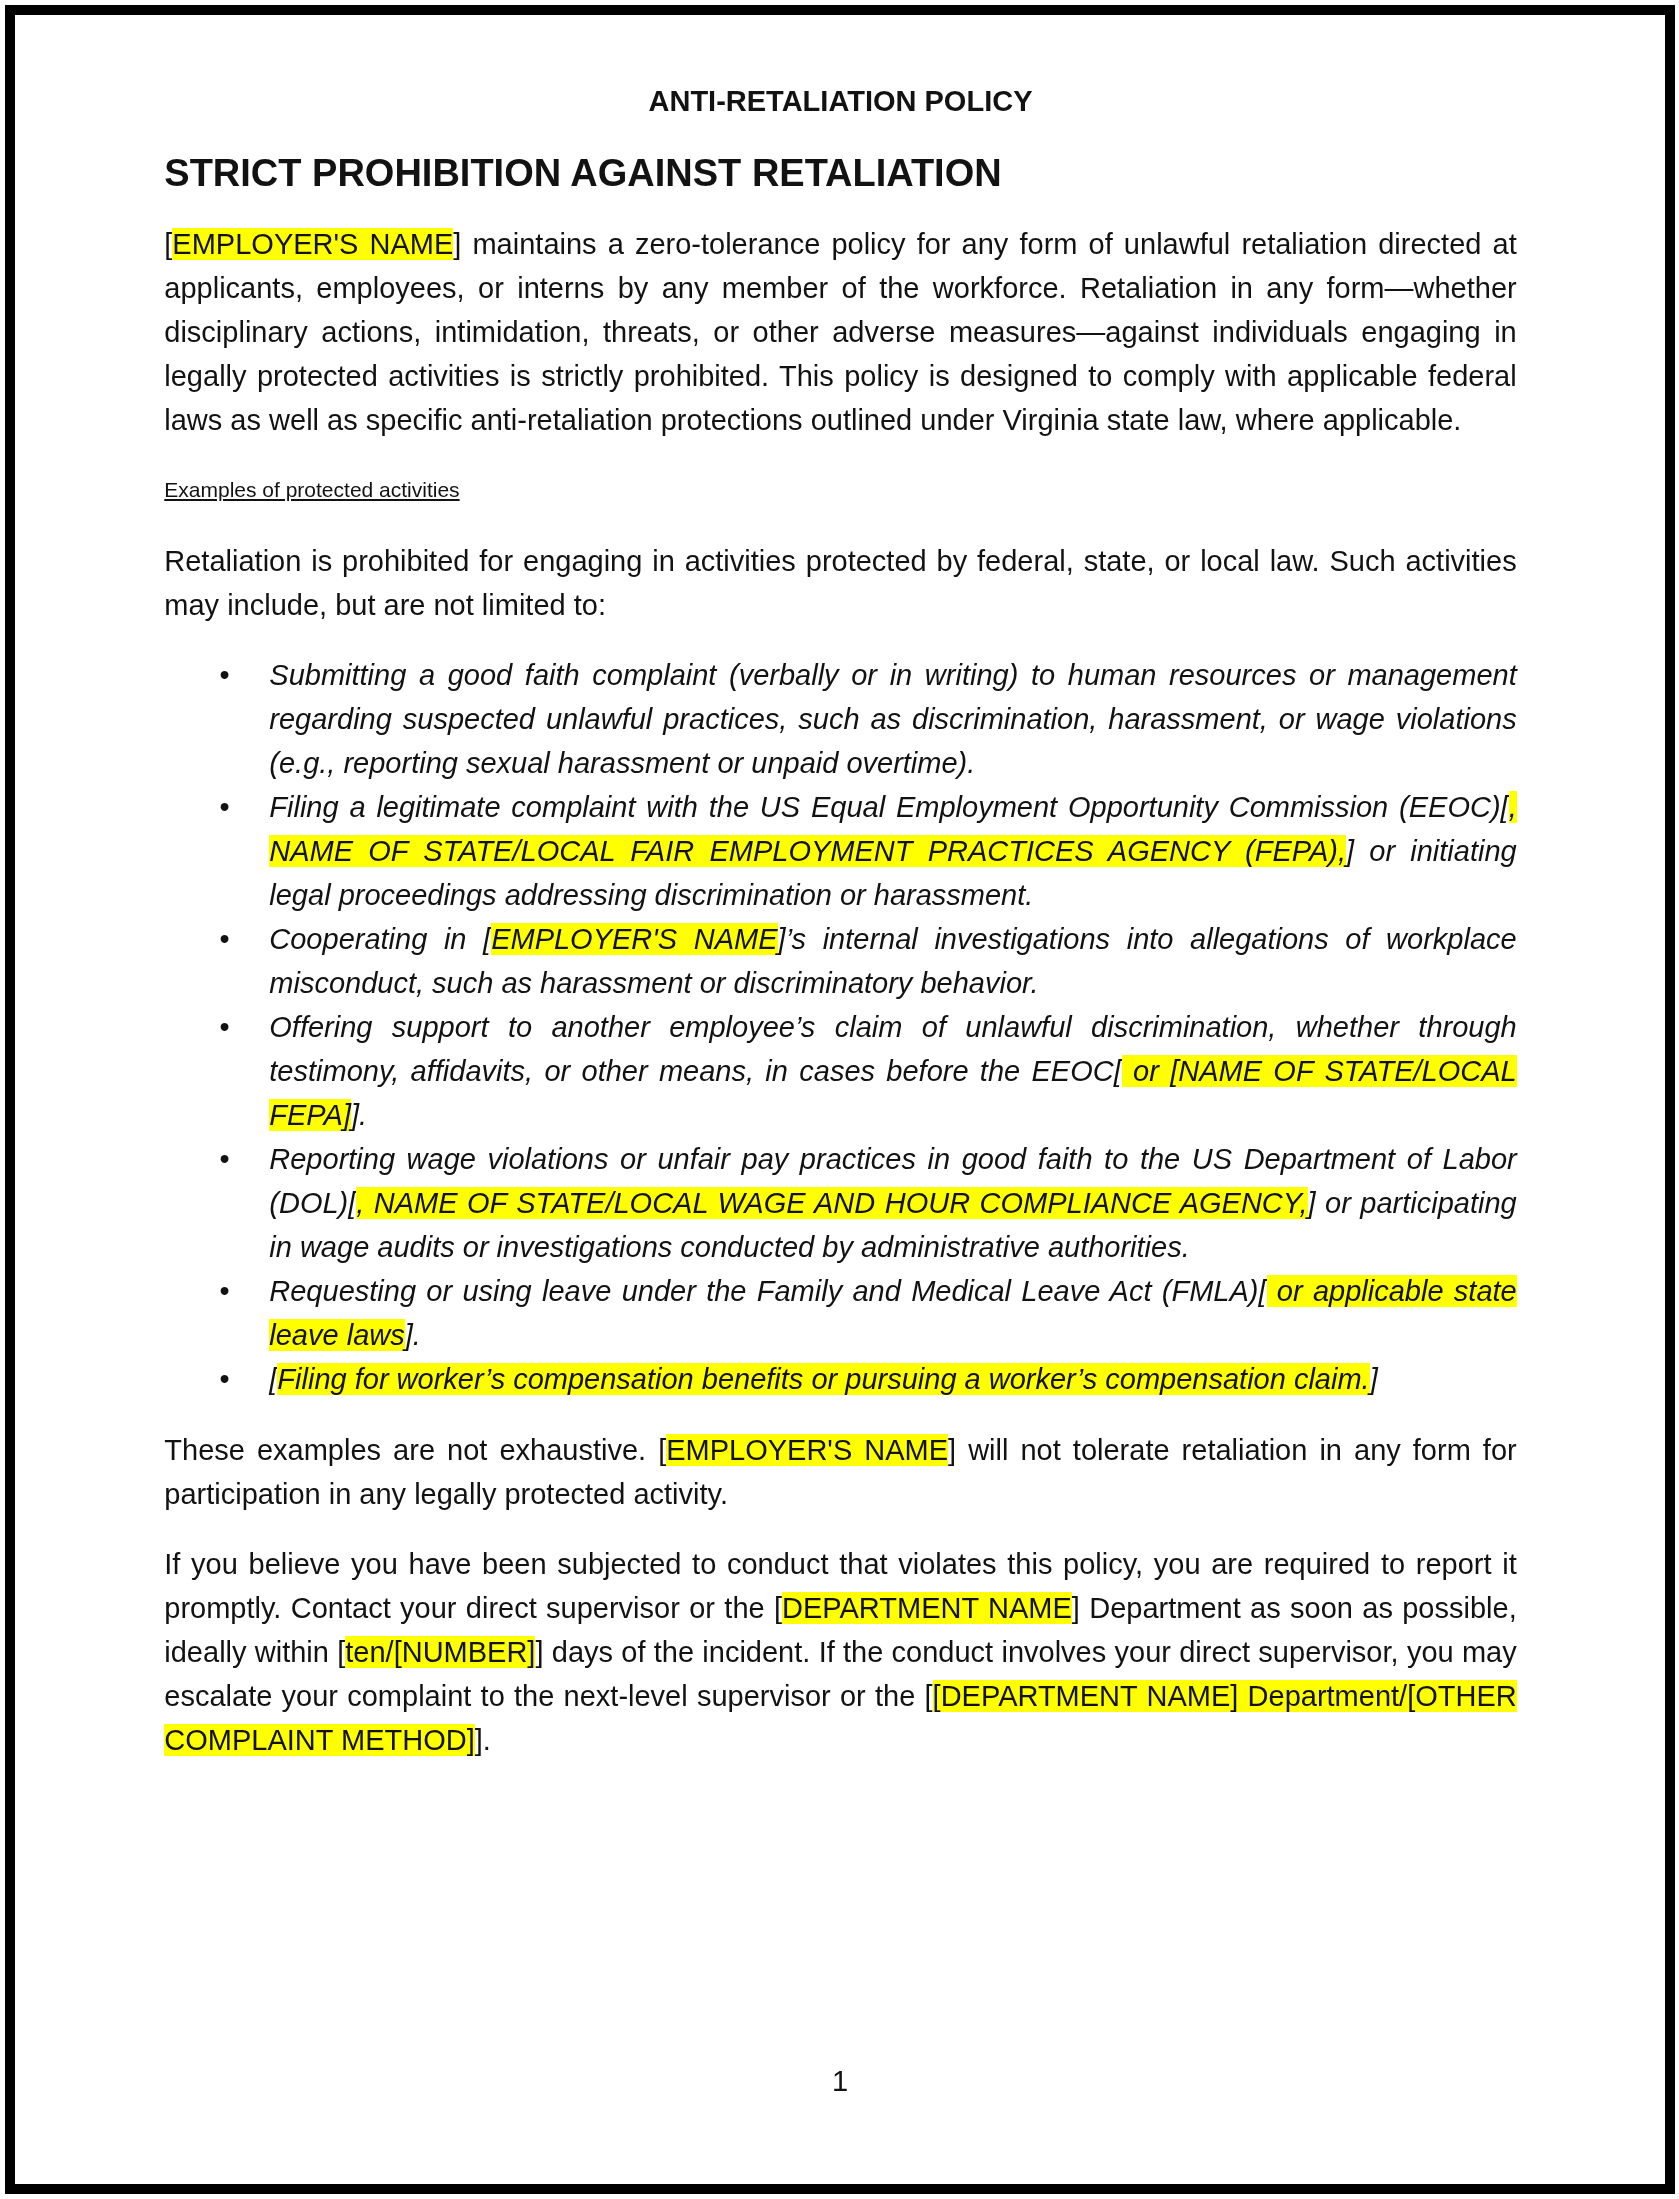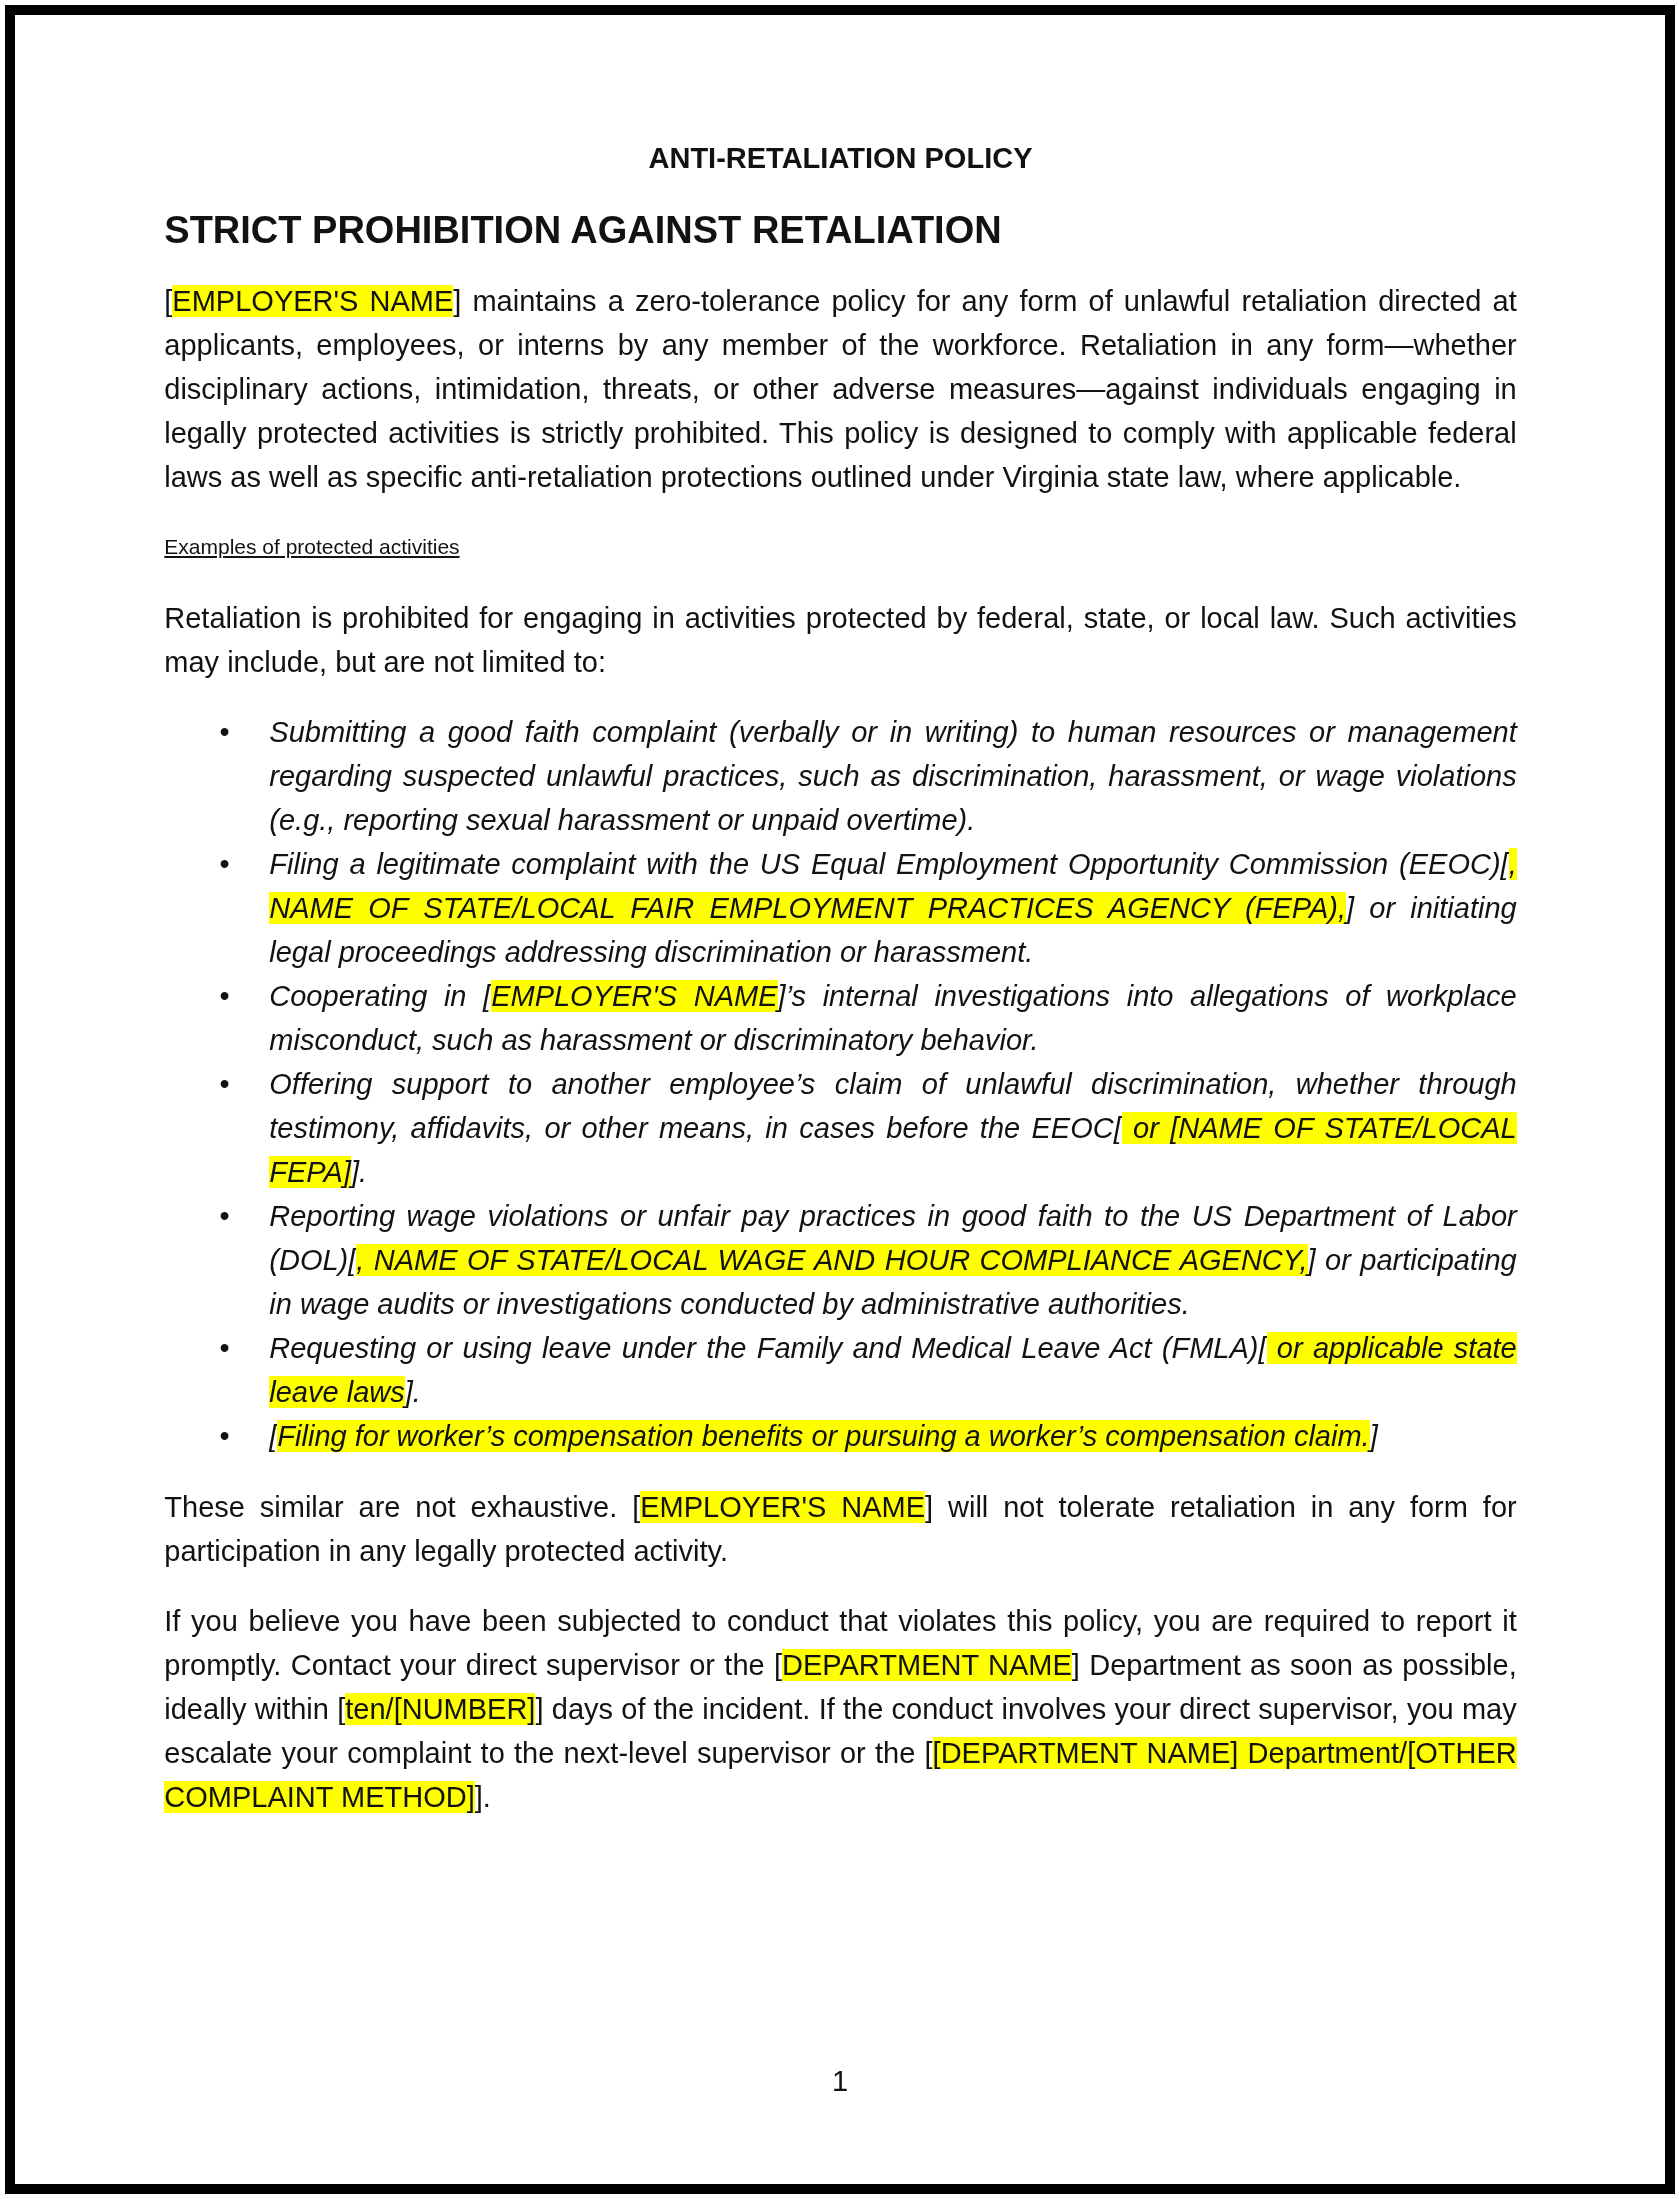--- a/index.html
+++ b/index.html
@@ -18,22 +18,21 @@
     top: 5.3px; left: 5.3px; right: 5.3px; bottom: 5.3px;
     border: 10.6px solid #000000;
     background: #ffffff;
     box-sizing: border-box;
     font-family: "Liberation Sans", sans-serif;
     font-size: 29px;
     line-height: 44px;
     color: #121212;
   }
   .content {
-    padding: 88px 148px 0 149px;
-    margin-top: 33px;
+    padding: 64px 148px 0 149px;
   }
   h1 {
     font-size: 29px;
     font-weight: bold;
     text-align: center;
     margin: 0 0 28px 0;
   }
   h2 {
     font-size: 38px;
     font-weight: bold;
@@ -96,21 +95,21 @@
     <ul class="bullets">
       <li><span>Submitting a good faith complaint (verbally or in writing) to human resources or management regarding suspected unlawful practices, such as discrimination, harassment, or wage violations (e.g., reporting sexual harassment or unpaid overtime).</span></li>
       <li><span>Filing a legitimate complaint with the US Equal Employment Opportunity Commission (EEOC)[</span><span class="hl">, NAME OF STATE/LOCAL FAIR EMPLOYMENT PRACTICES AGENCY (FEPA),</span><span>] or initiating legal proceedings addressing discrimination or harassment.</span></li>
       <li><span>Cooperating in [</span><span class="hl">EMPLOYER'S NAME</span><span>]’s internal investigations into allegations of workplace misconduct, such as harassment or discriminatory behavior.</span></li>
       <li><span>Offering support to another employee’s claim of unlawful discrimination, whether through testimony, affidavits, or other means, in cases before the EEOC[</span><span class="hl"> or [NAME OF STATE/LOCAL FEPA]</span><span>].</span></li>
       <li><span>Reporting wage violations or unfair pay practices in good faith to the US Department of Labor (DOL)[</span><span class="hl">, NAME OF STATE/LOCAL WAGE AND HOUR COMPLIANCE AGENCY,</span><span>] or participating in wage audits or investigations conducted by administrative authorities.</span></li>
       <li><span>Requesting or using leave under the Family and Medical Leave Act (FMLA)[</span><span class="hl"> or applicable state leave laws</span><span>].</span></li>
       <li><span>[</span><span class="hl">Filing for worker’s compensation benefits or pursuing a worker’s compensation claim.</span><span>]</span></li>
     </ul>
 
-    <p><span>These similar are not exhaustive. [</span><span class="hl">EMPLOYER'S NAME</span><span>] will not tolerate retaliation in any form for participation in any legally protected activity.</span></p>
+    <p><span>These examples are not exhaustive. [</span><span class="hl">EMPLOYER'S NAME</span><span>] will not tolerate retaliation in any form for participation in any legally protected activity.</span></p>
 
 
     <p><span>If you believe you have been subjected to conduct that violates this policy, you are required to report it promptly. Contact your direct supervisor or the [</span><span class="hl">DEPARTMENT NAME</span><span>] Department as soon as possible, ideally within [</span><span class="hl">ten/[NUMBER]</span><span>] days of the incident. If the conduct involves your direct supervisor, you may escalate your complaint to the next-level supervisor or the [</span><span class="hl">[DEPARTMENT NAME] Department/[OTHER COMPLAINT METHOD]</span><span>].</span></p>
 
   </div>
 
   <div class="page-number">1</div>
 </div>
 
 

